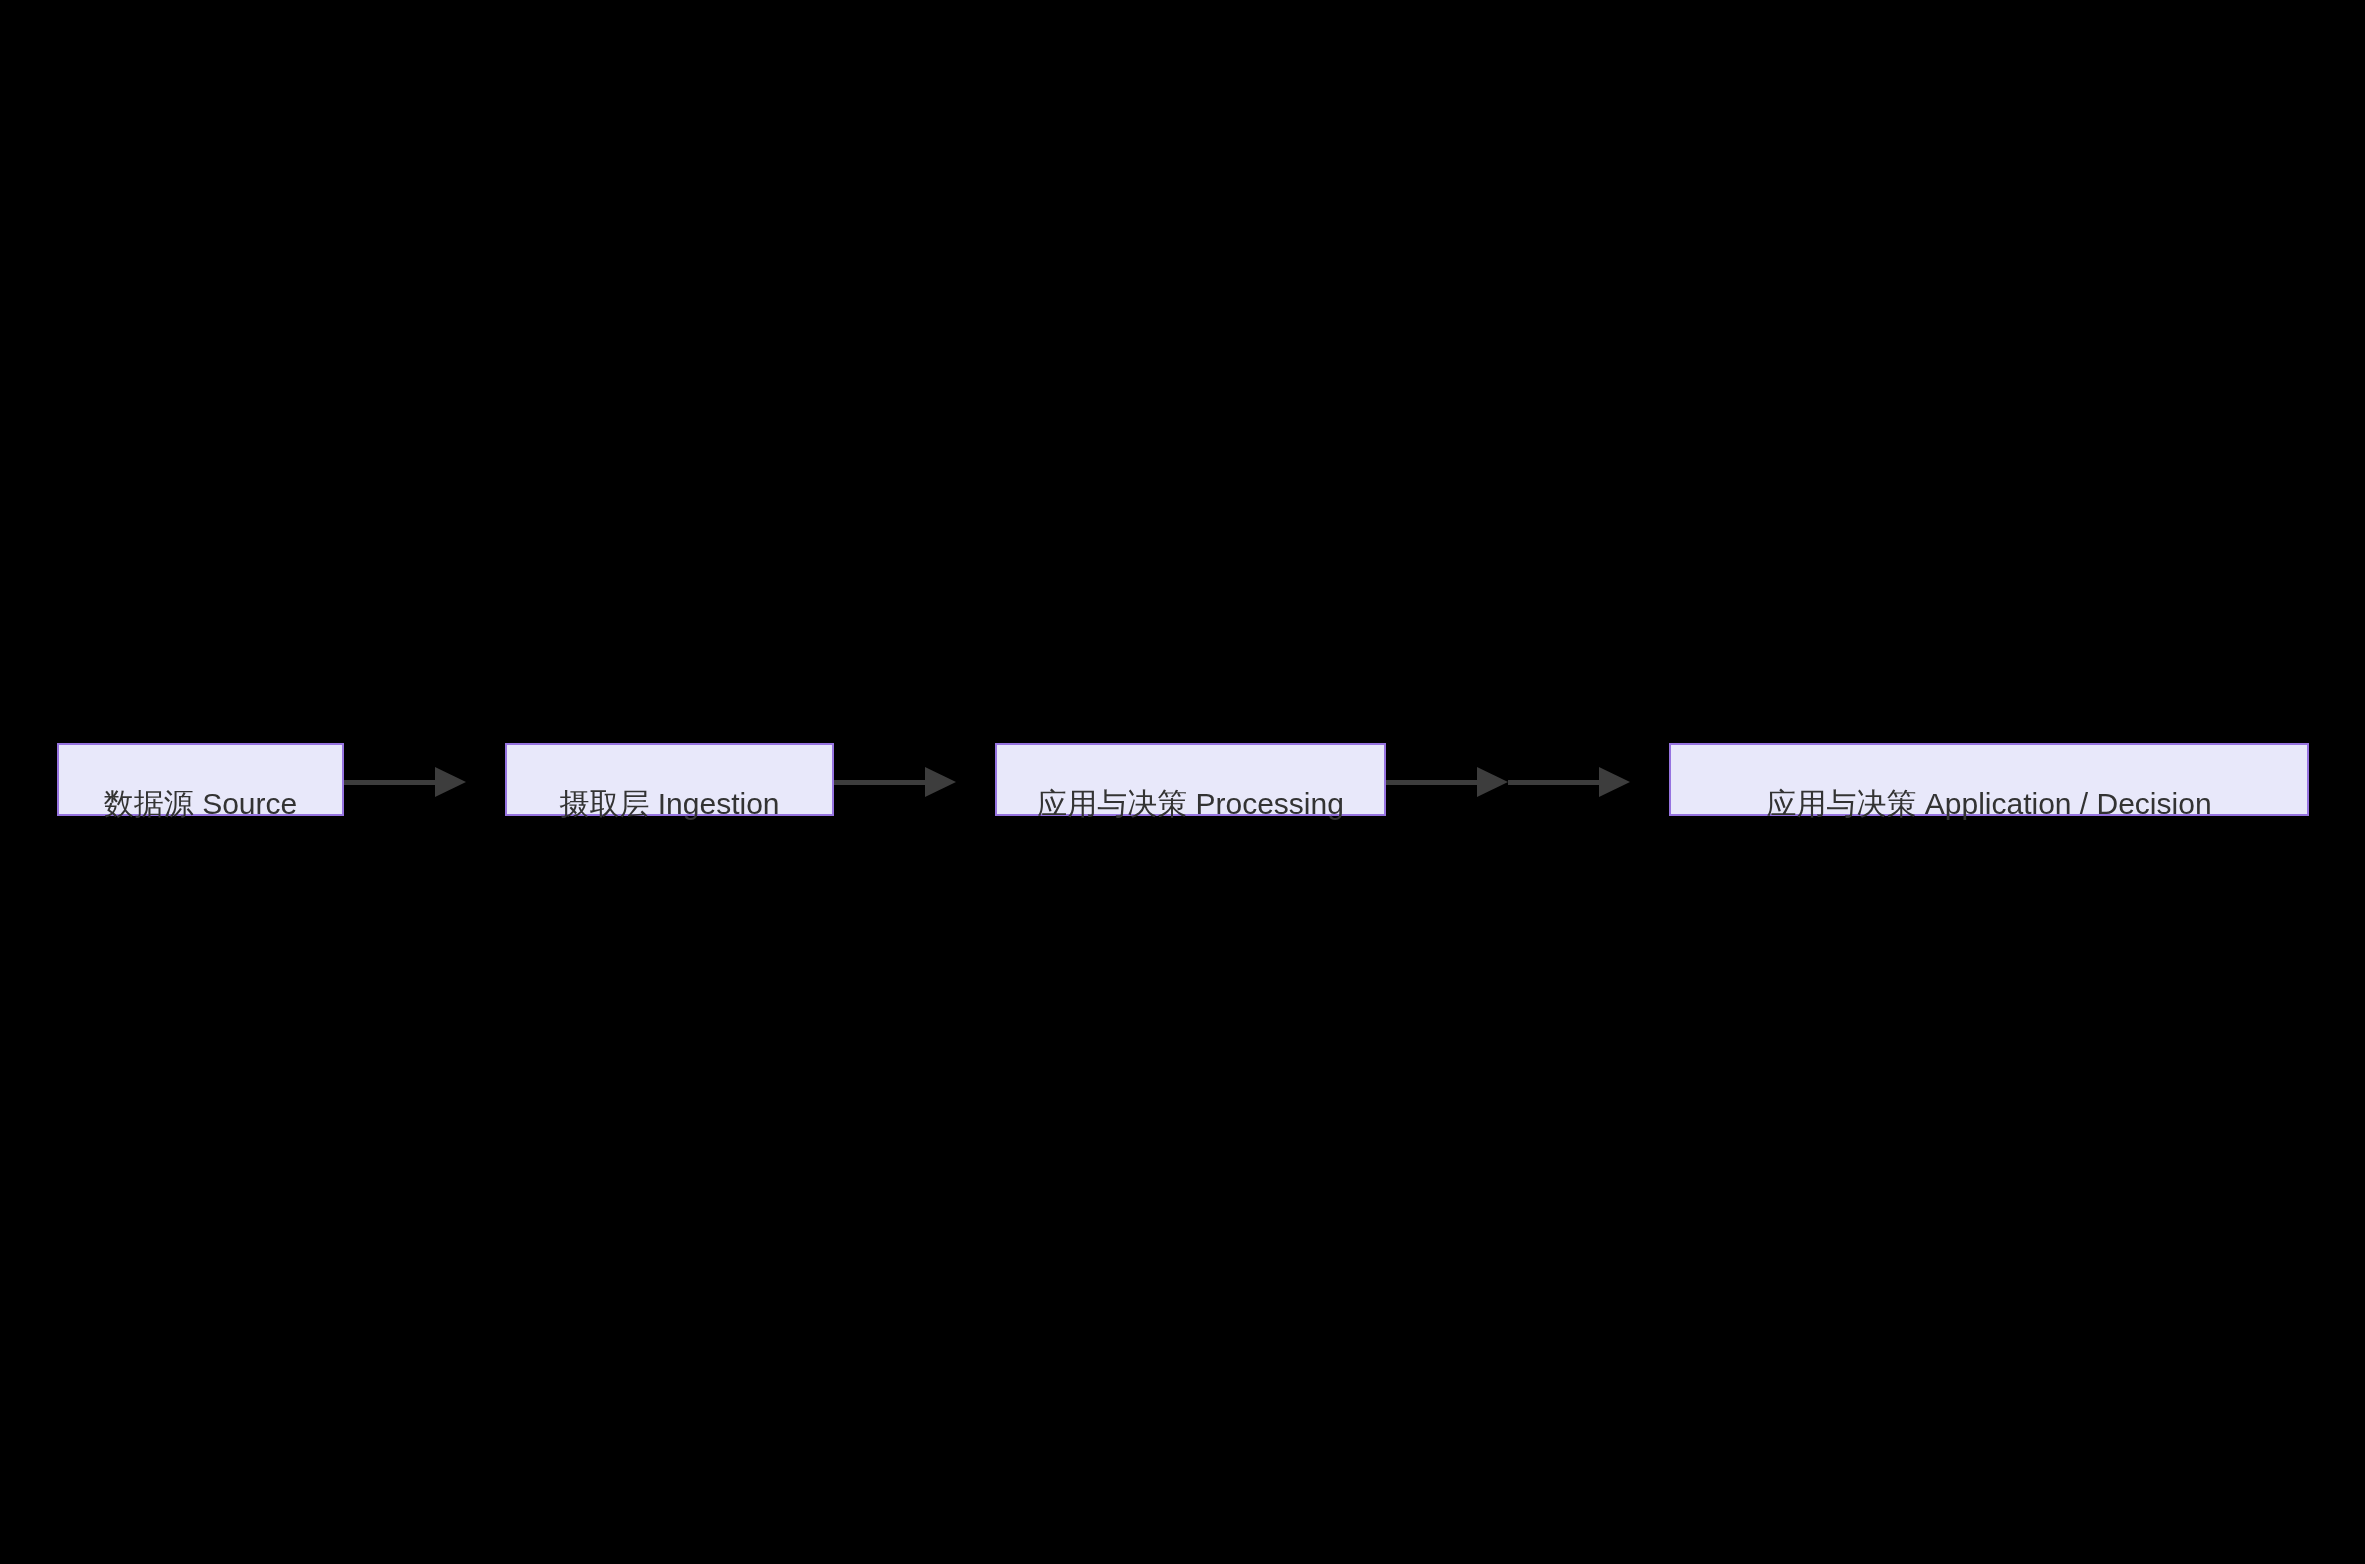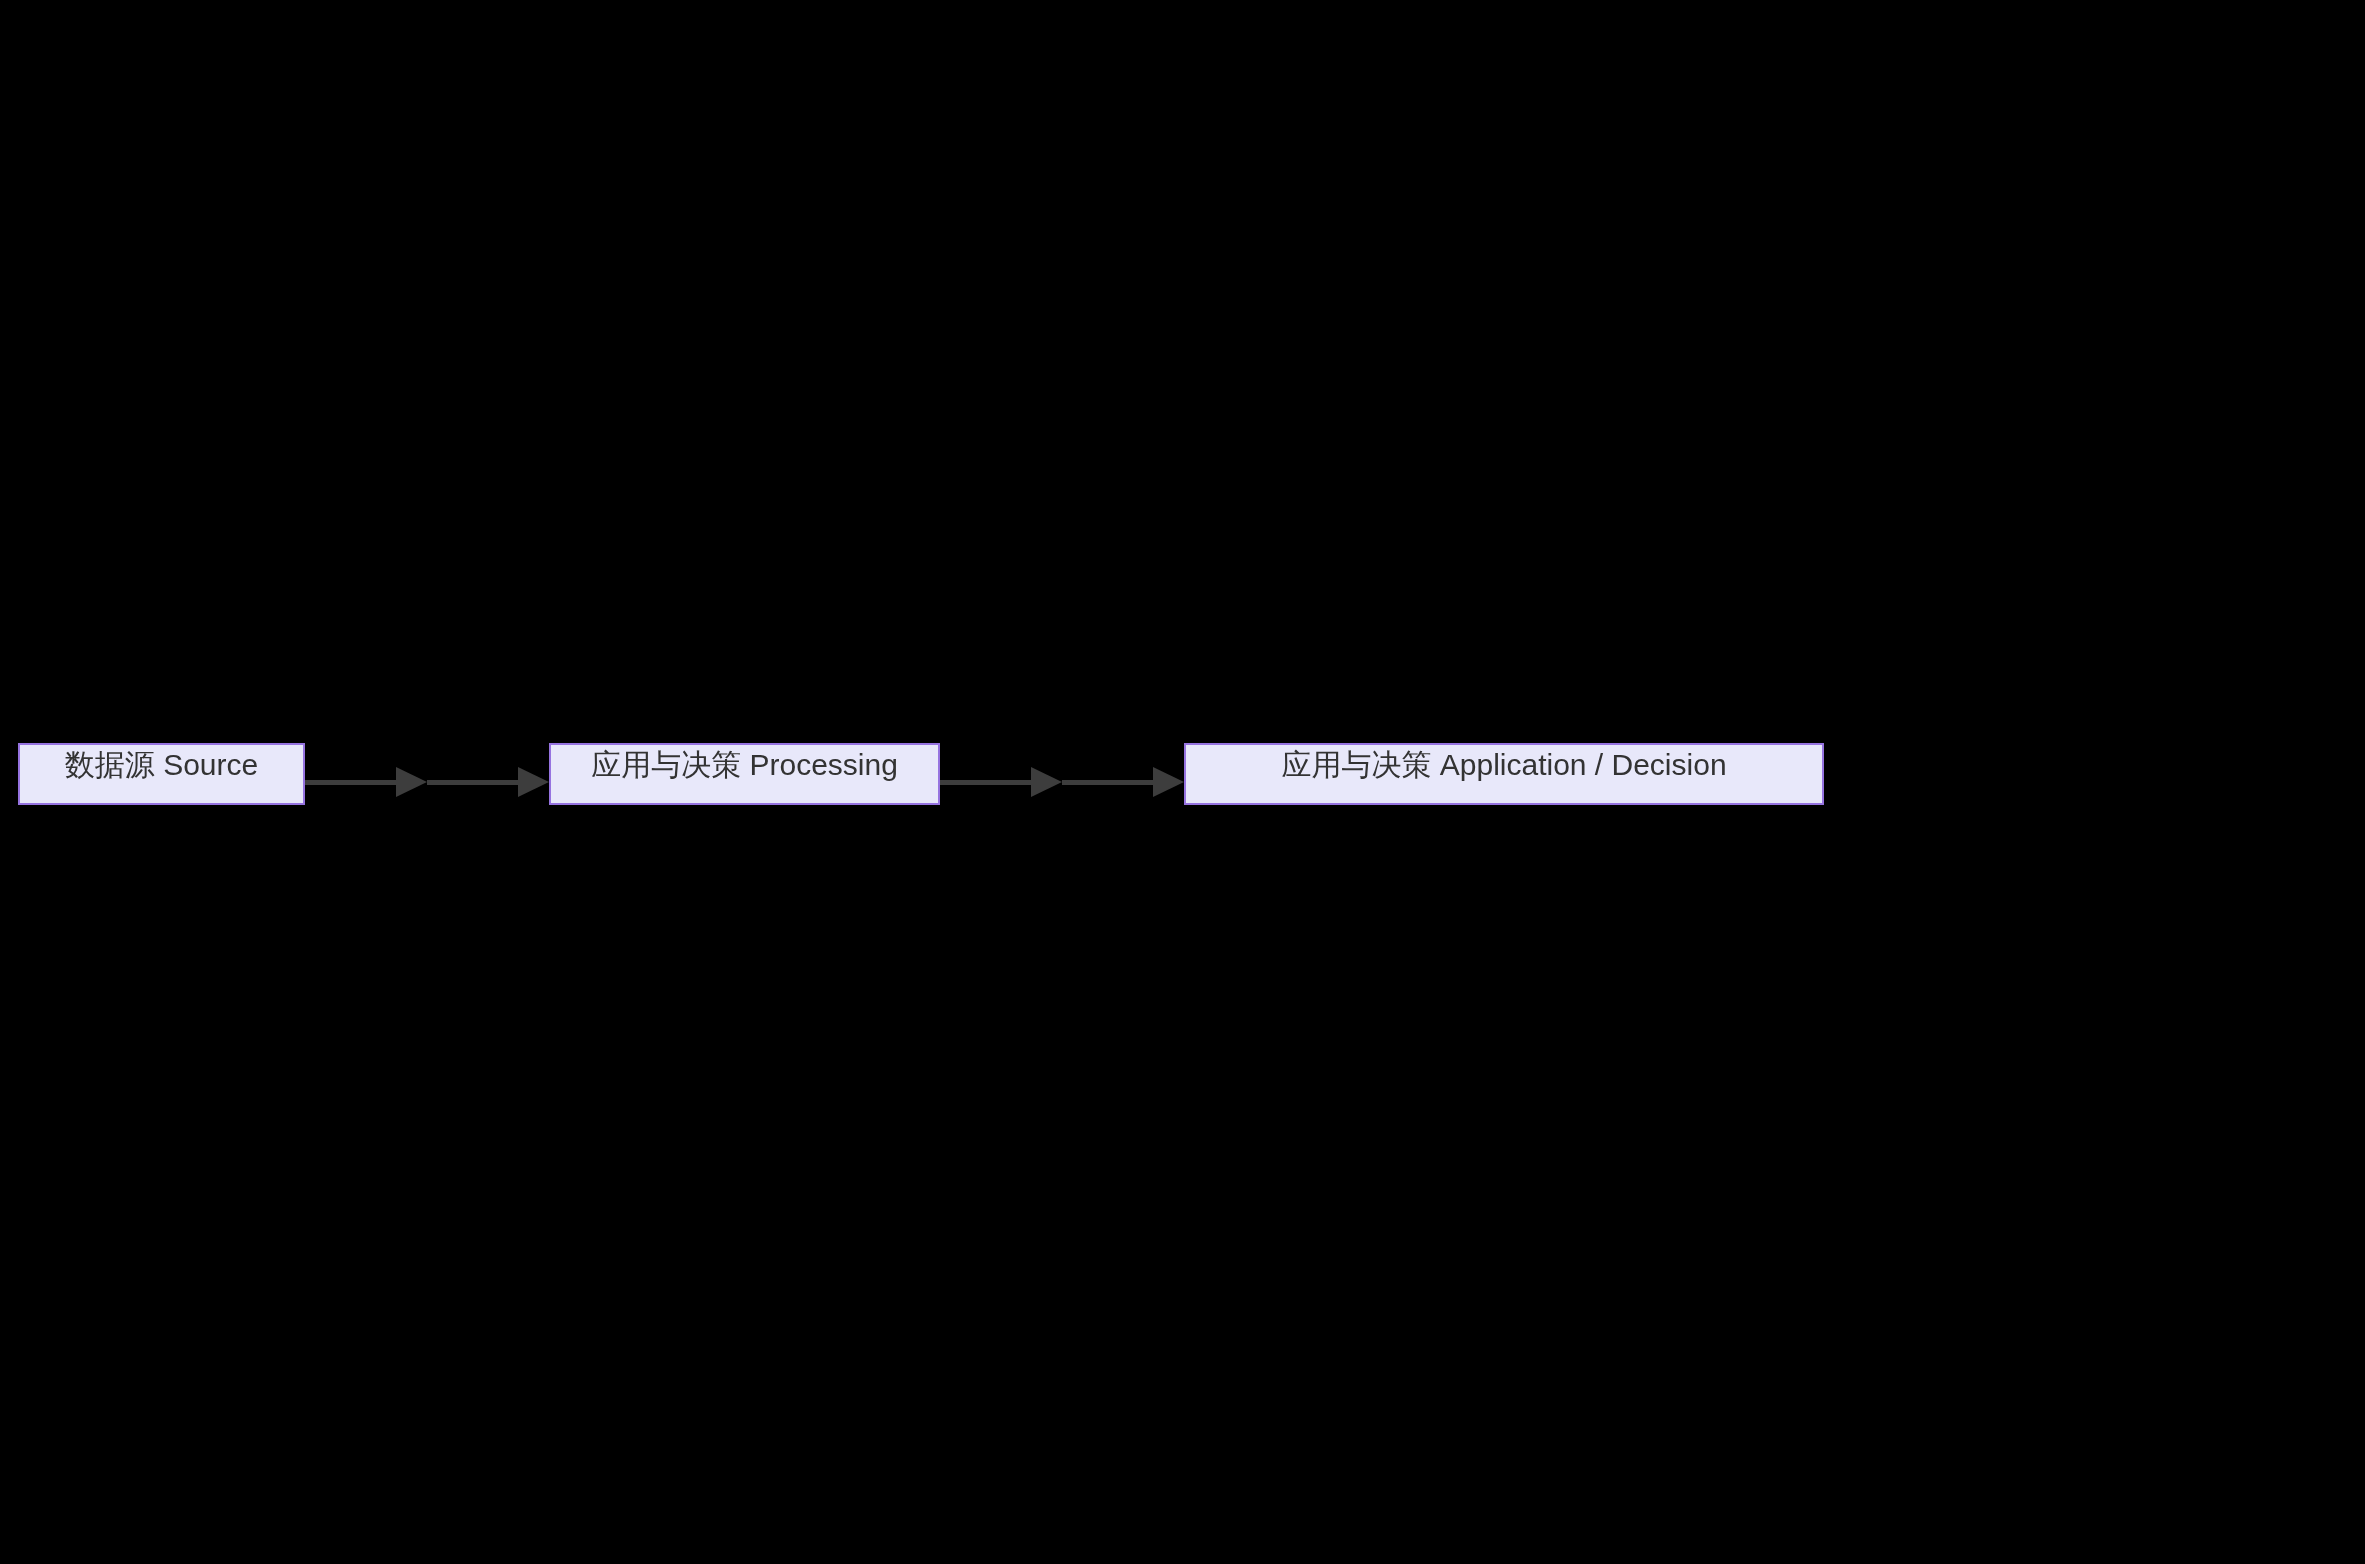--- a/index.html
+++ b/index.html
@@ -31,28 +31,29 @@
     height: 79px;
     display: flex;
     flex-direction: row;
     align-items: stretch;
     justify-content: flex-start;
   }
 
   
   .node {
     box-sizing: border-box;
-    height: 62px;
+    height: 73px;
     background: #e8e8fa;
     border: 2.8px solid #9673e0;
     display: flex;
-    align-items: flex-start;
+    align-items: flex-end;
     justify-content: center;
     flex: 0 0 auto;
     padding: 0 12.3px;
+    margin-left: 39px;
   }
 
   .node-label {
     color: #333333;
     font-family: "Liberation Sans", "DejaVu Sans", sans-serif;
     font-size: 30px;
     line-height: 1.0;
     white-space: nowrap;
     letter-spacing: 0px;
     position: relative;
@@ -110,20 +111,23 @@
 
     <div class="node node-w1">
       <span class="node-label">数据源 Source</span>
     </div>
 
     <div class="connector">
       <div class="shaft"></div>
       <div class="head"></div>
     </div>
 
+    <div class="node node-w2">
+      <span class="node-label">摄取层 Ingestion</span>
+    </div>
 
     <div class="connector">
       <div class="shaft"></div>
       <div class="head"></div>
     </div>
 
     <div class="node node-w3">
       <span class="node-label">应用与决策 Processing</span>
     </div>
 

